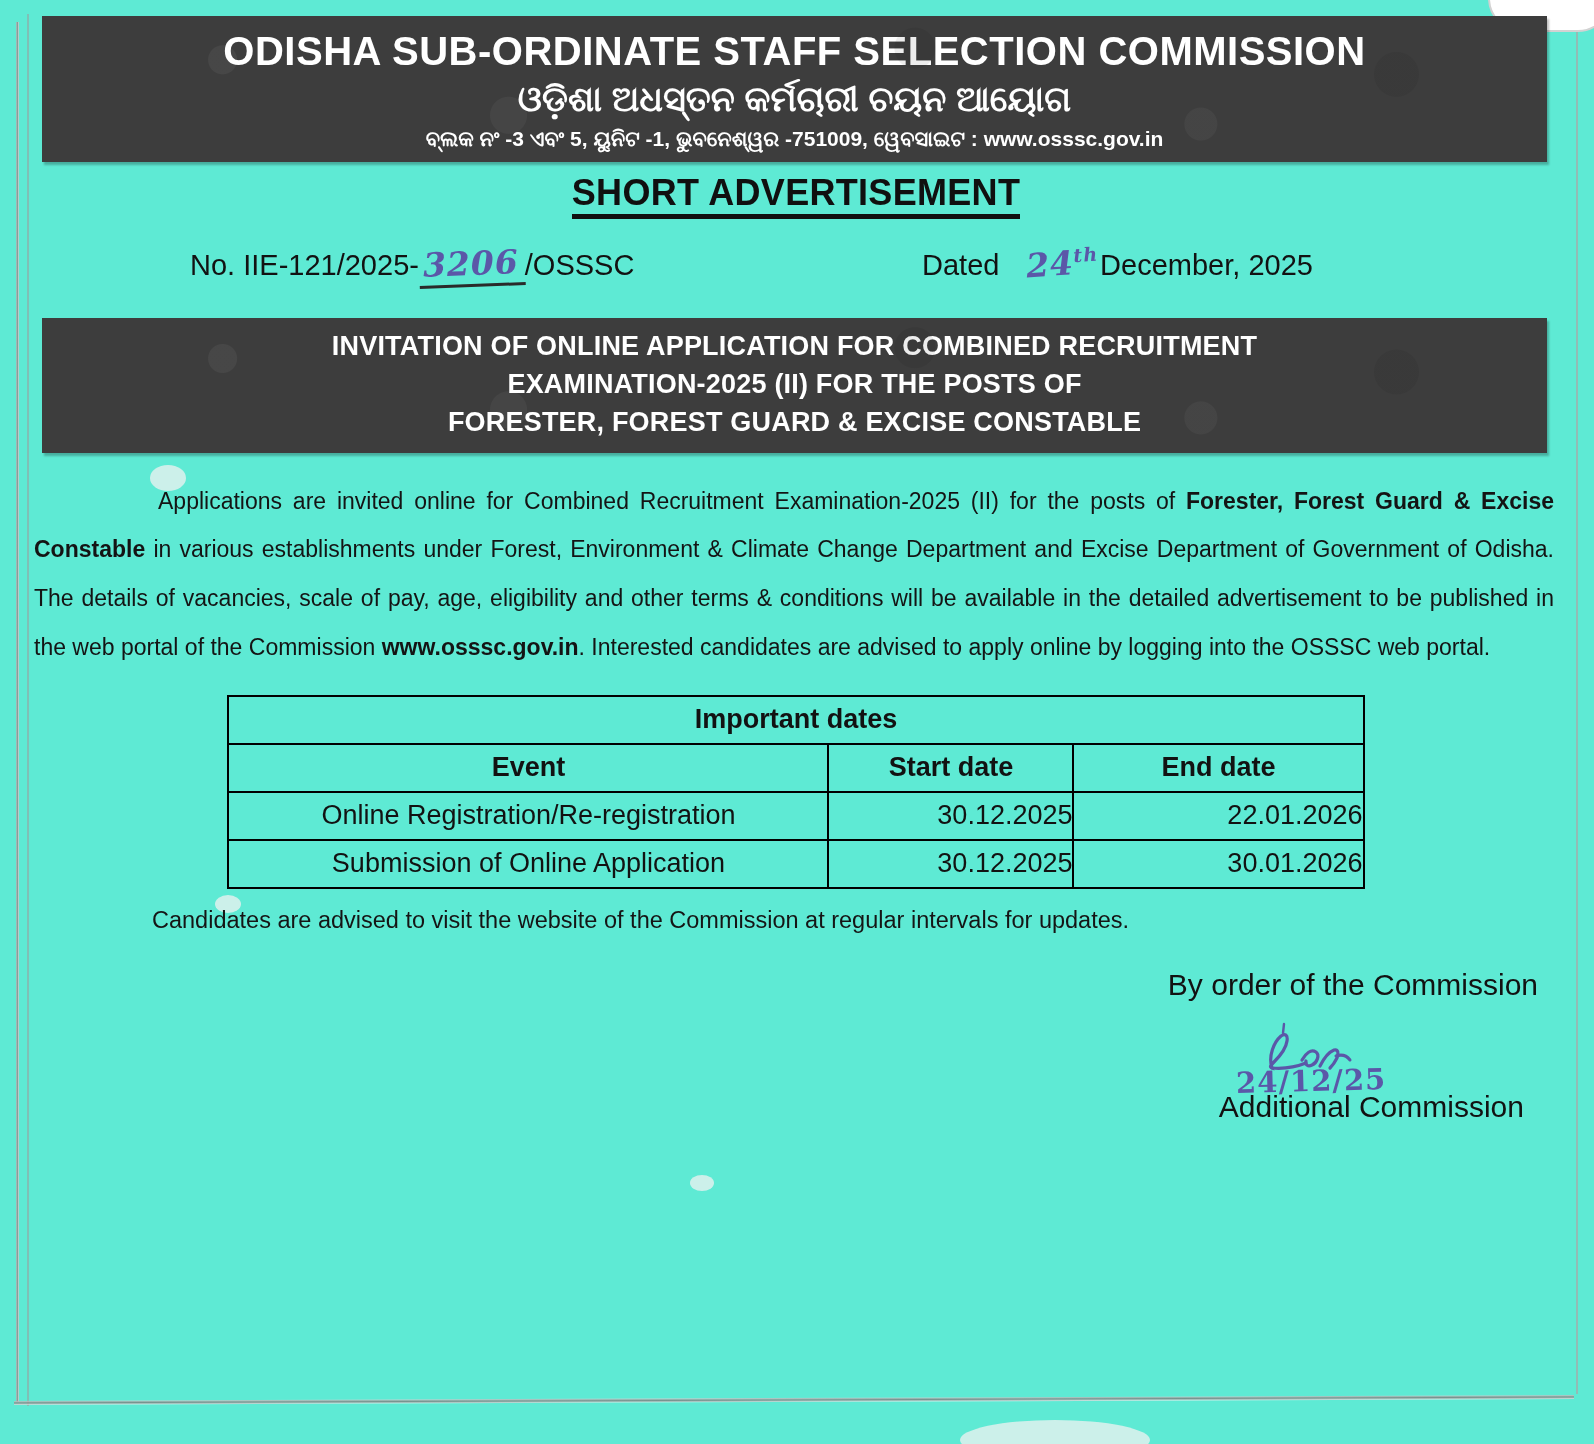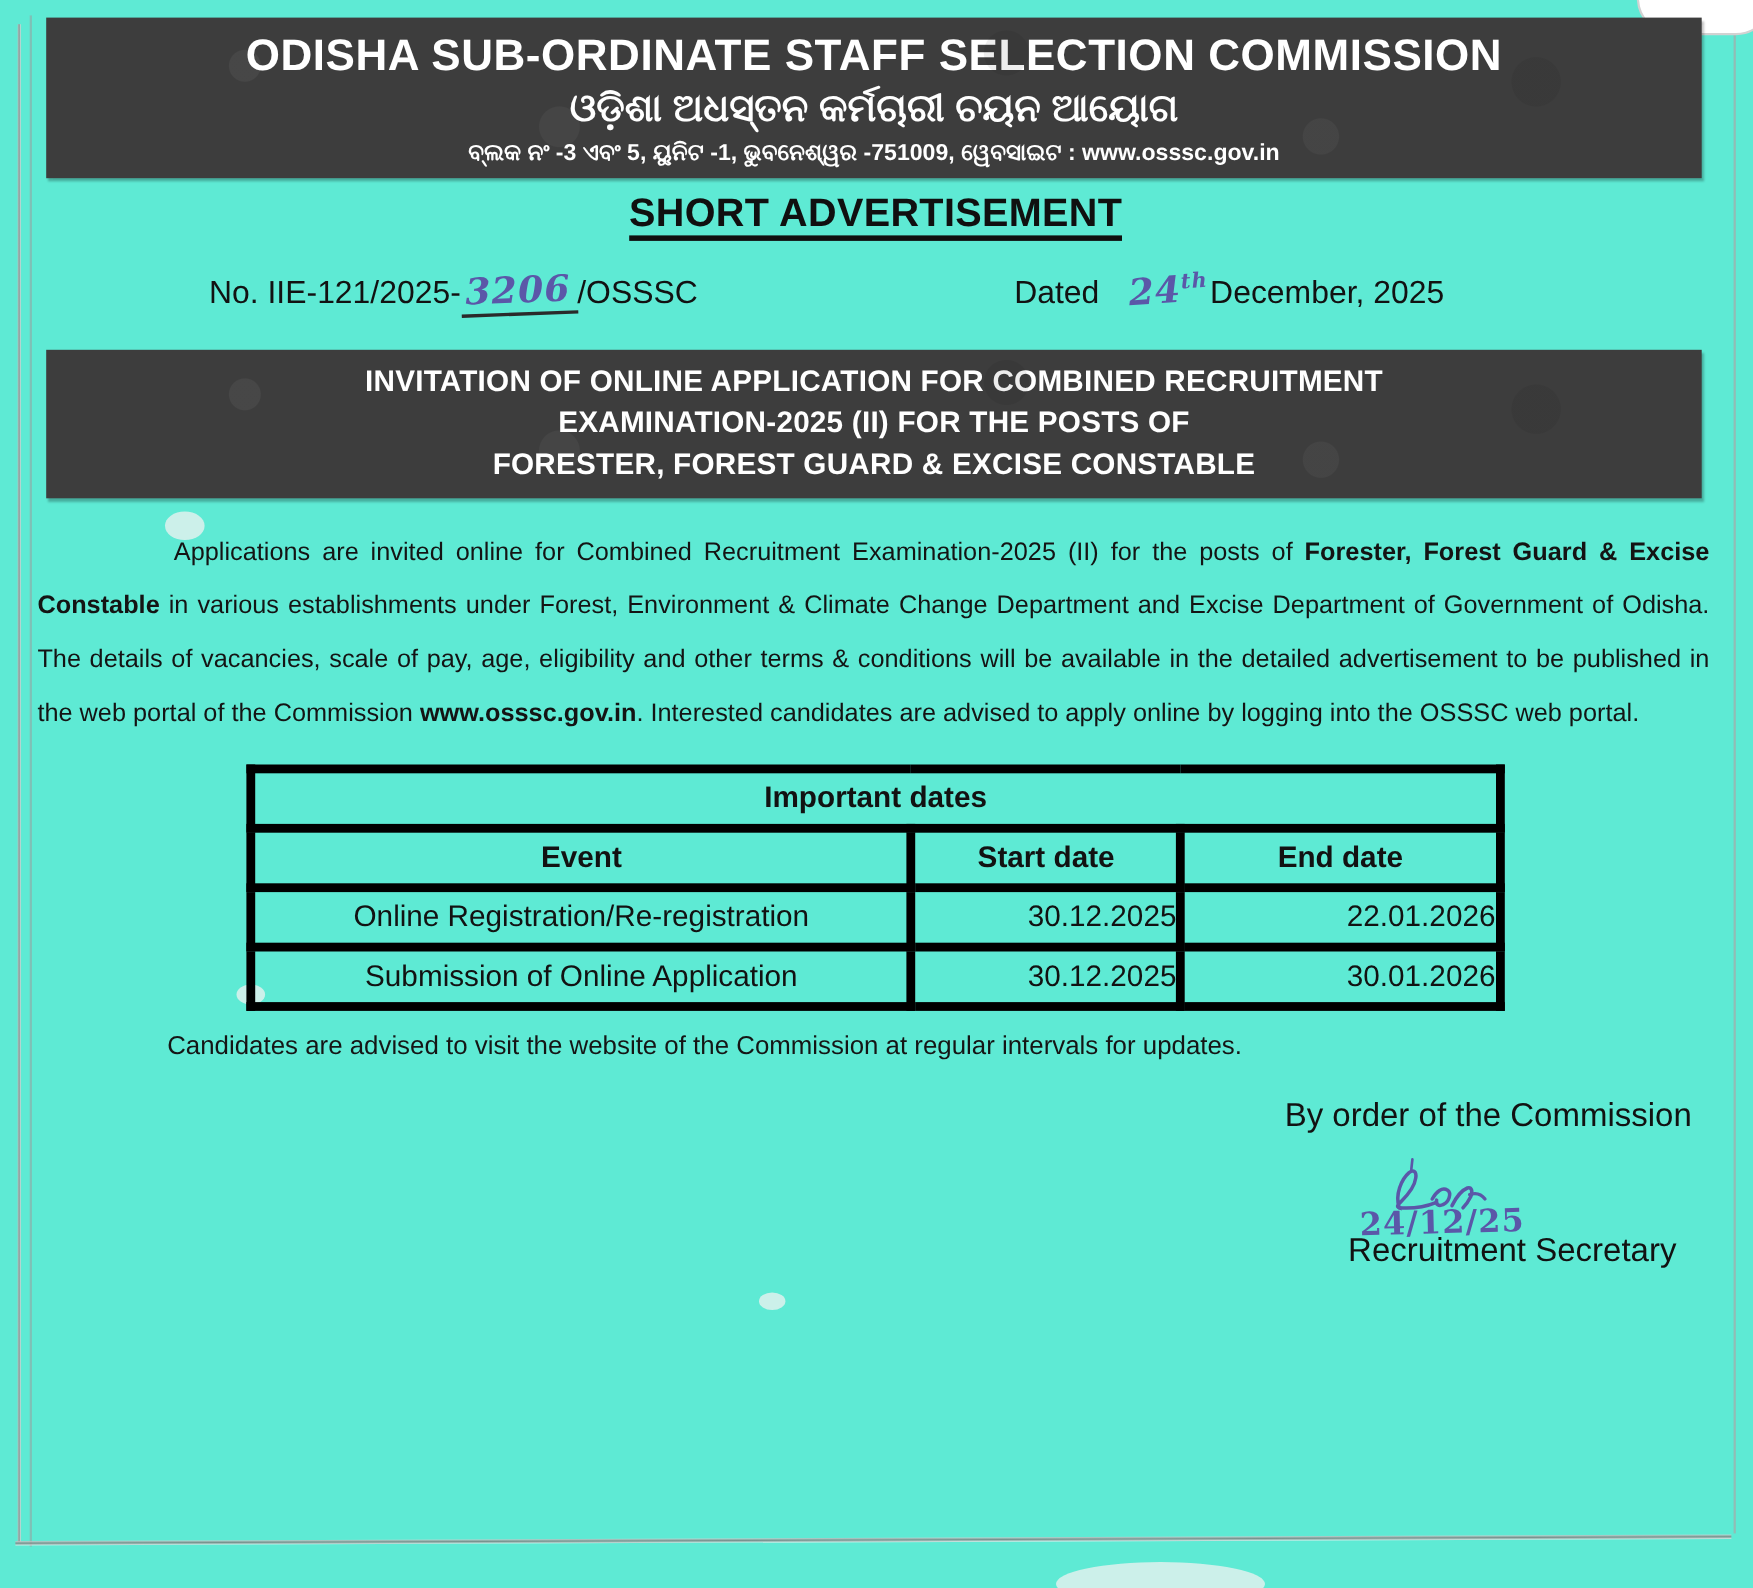--- a/index.html
+++ b/index.html
@@ -215,21 +215,21 @@
     display: flex;
     justify-content: center;
   }
   table#dates-table {
     border-collapse: collapse;
     width: 1135px;
     table-layout: fixed;
   }
   table#dates-table th,
   table#dates-table td {
-    border: 8px solid #000000;
+    border: 2px solid #000000;
     font-size: 27px;
     color: #121212;
     padding: 3px 0;
     height: 40px;
   }
   #dates-caption-cell {
     text-align: center;
     font-weight: bold;
     font-size: 28px;
     height: 46px;
@@ -385,18 +385,18 @@
           <path d="M22 52 C18 40 24 26 31 20 C35 17 38 19 37 25 C36 33 29 41 24 46 C21 49 19 51 22 52 Z" fill="none" stroke="#5b57a8" stroke-width="3.2" stroke-linecap="round"></path>
           <path d="M22 52 C34 53 46 51 56 47" fill="none" stroke="#5b57a8" stroke-width="3.2" stroke-linecap="round"></path>
           <path d="M52 44 C56 37 61 33 66 36 C70 39 67 47 62 49 C58 51 55 49 56 45" fill="none" stroke="#5b57a8" stroke-width="3.2" stroke-linecap="round"></path>
           <path d="M70 50 C74 42 79 36 84 34 C88 33 89 37 87 42 C85 46 82 50 80 52" fill="none" stroke="#5b57a8" stroke-width="3.2" stroke-linecap="round"></path>
           <path d="M86 40 C92 38 97 40 100 44" fill="none" stroke="#5b57a8" stroke-width="3" stroke-linecap="round"></path>
           <path d="M34 8 L33 17" fill="none" stroke="#5b57a8" stroke-width="2.4" stroke-linecap="round"></path>
         </svg>
 
         <div id="sign-date">24/12/25</div>
 
-        <div id="addl-secretary">Recruitment Secretary</div>
+        <div id="addl-secretary">Additional Commission</div>
       </div>
     </div>
 
   </div>
 </div>
 
 </body></html>

